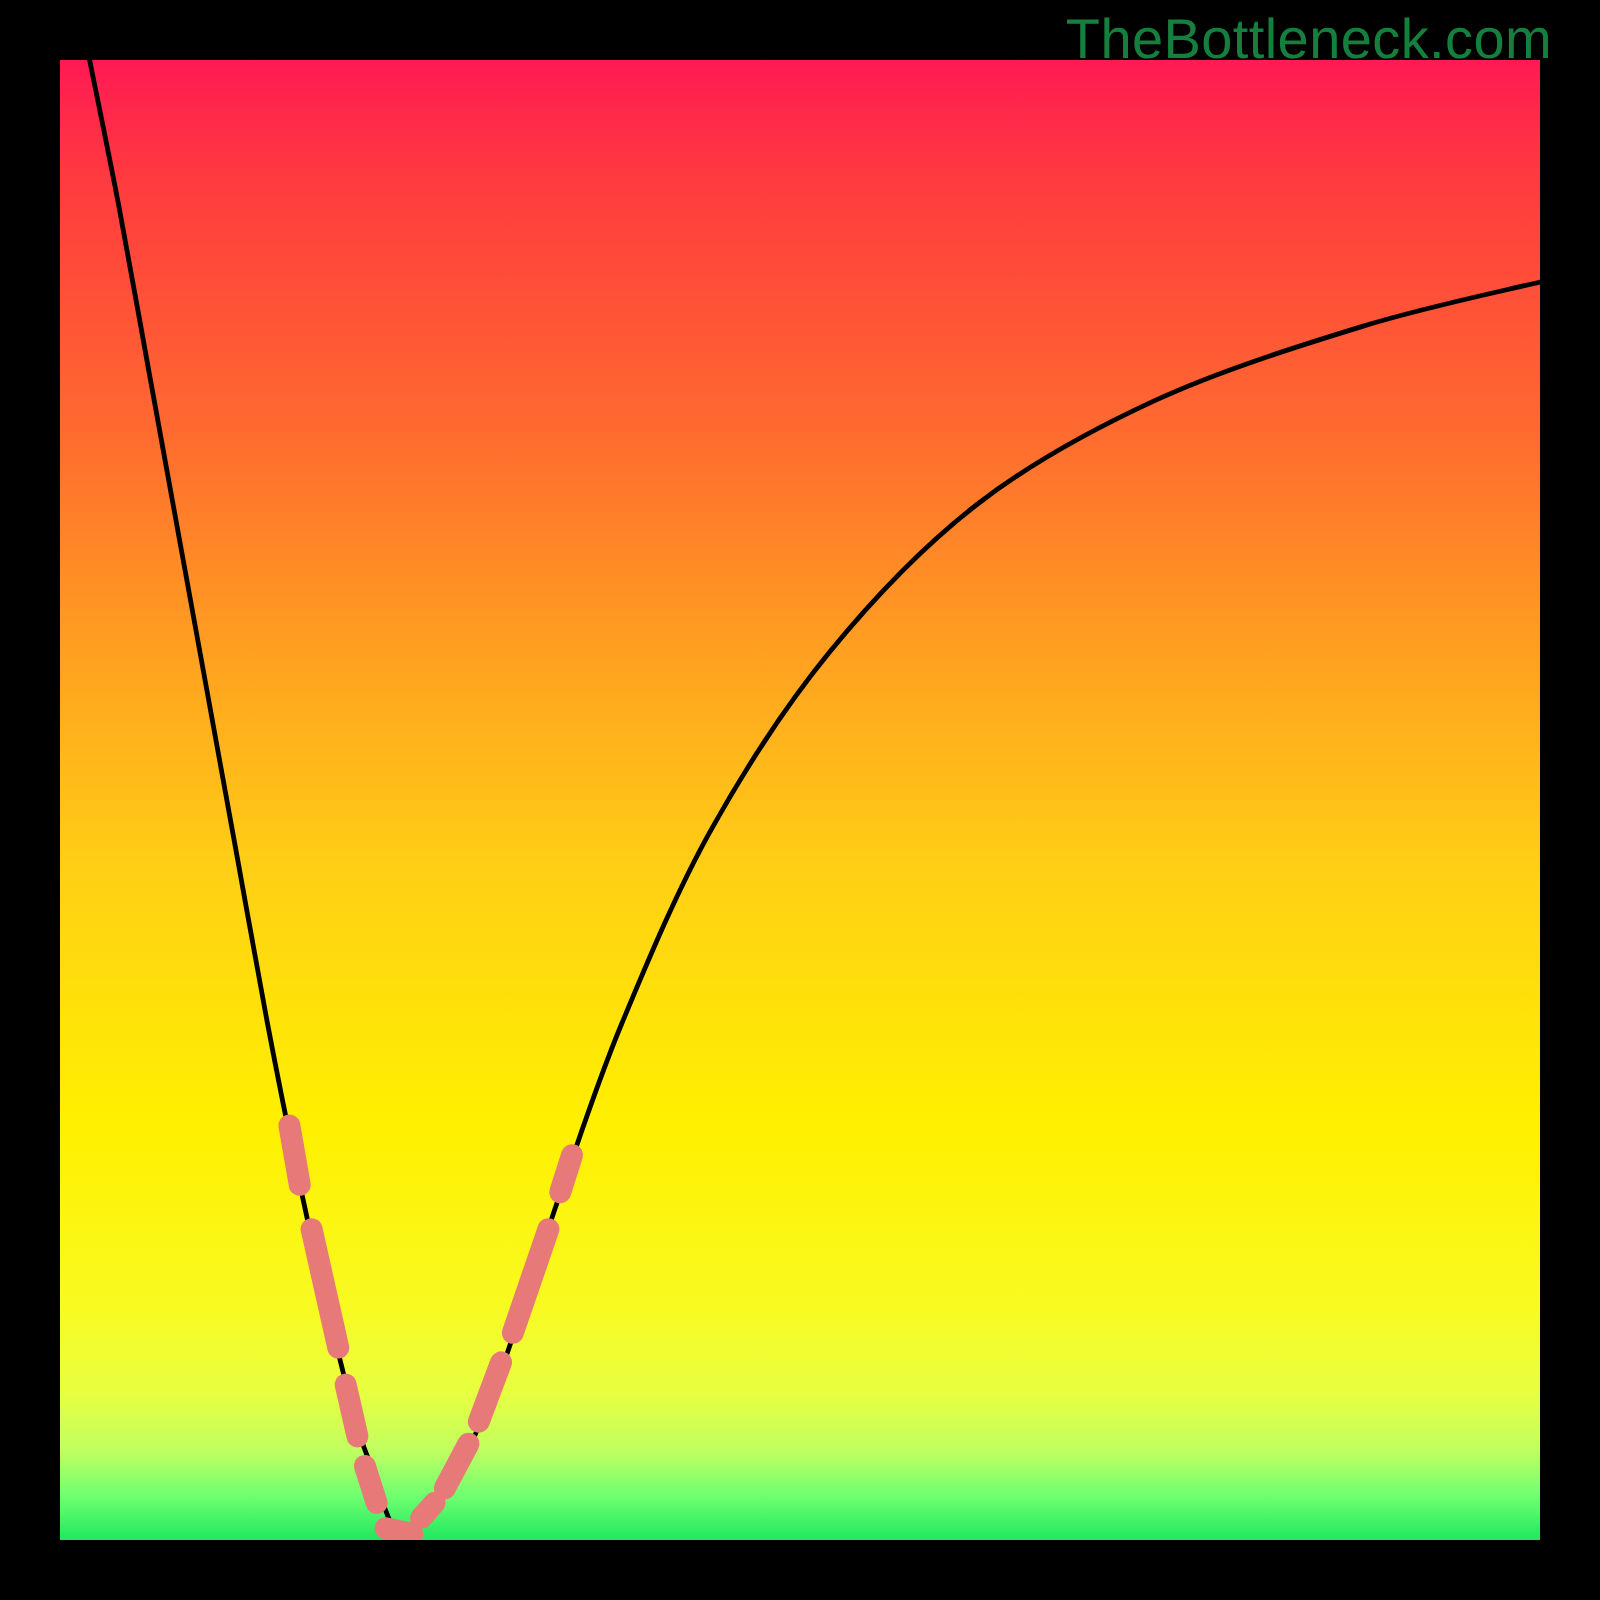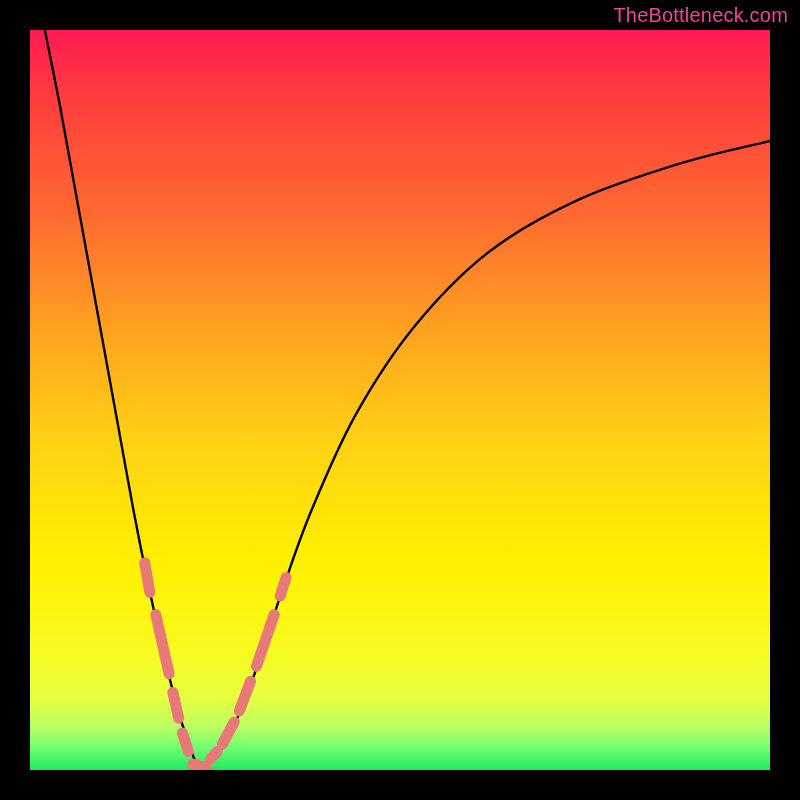--- a/index.html
+++ b/index.html
@@ -40,23 +40,23 @@
       #f8fa20 84%,
       #e8ff40 90%,
       #c0ff60 94%,
       #70ff70 97%,
       #20e860 100%
     );
   }
   .watermark {
     position: absolute;
     top: 4px;
-    right: 12px;
-    color: #ec4899;
-    font-size: 20px;
+    right: 24px;
+    color: #15803d;
+    font-size: 28px;
     font-weight: 500;
     letter-spacing: 0.2px;
     user-select: none;
   }
   svg.curve {
     position: absolute;
     left: 0; top: 0;
     width: 740px; height: 740px;
   }
   .curve-path {

